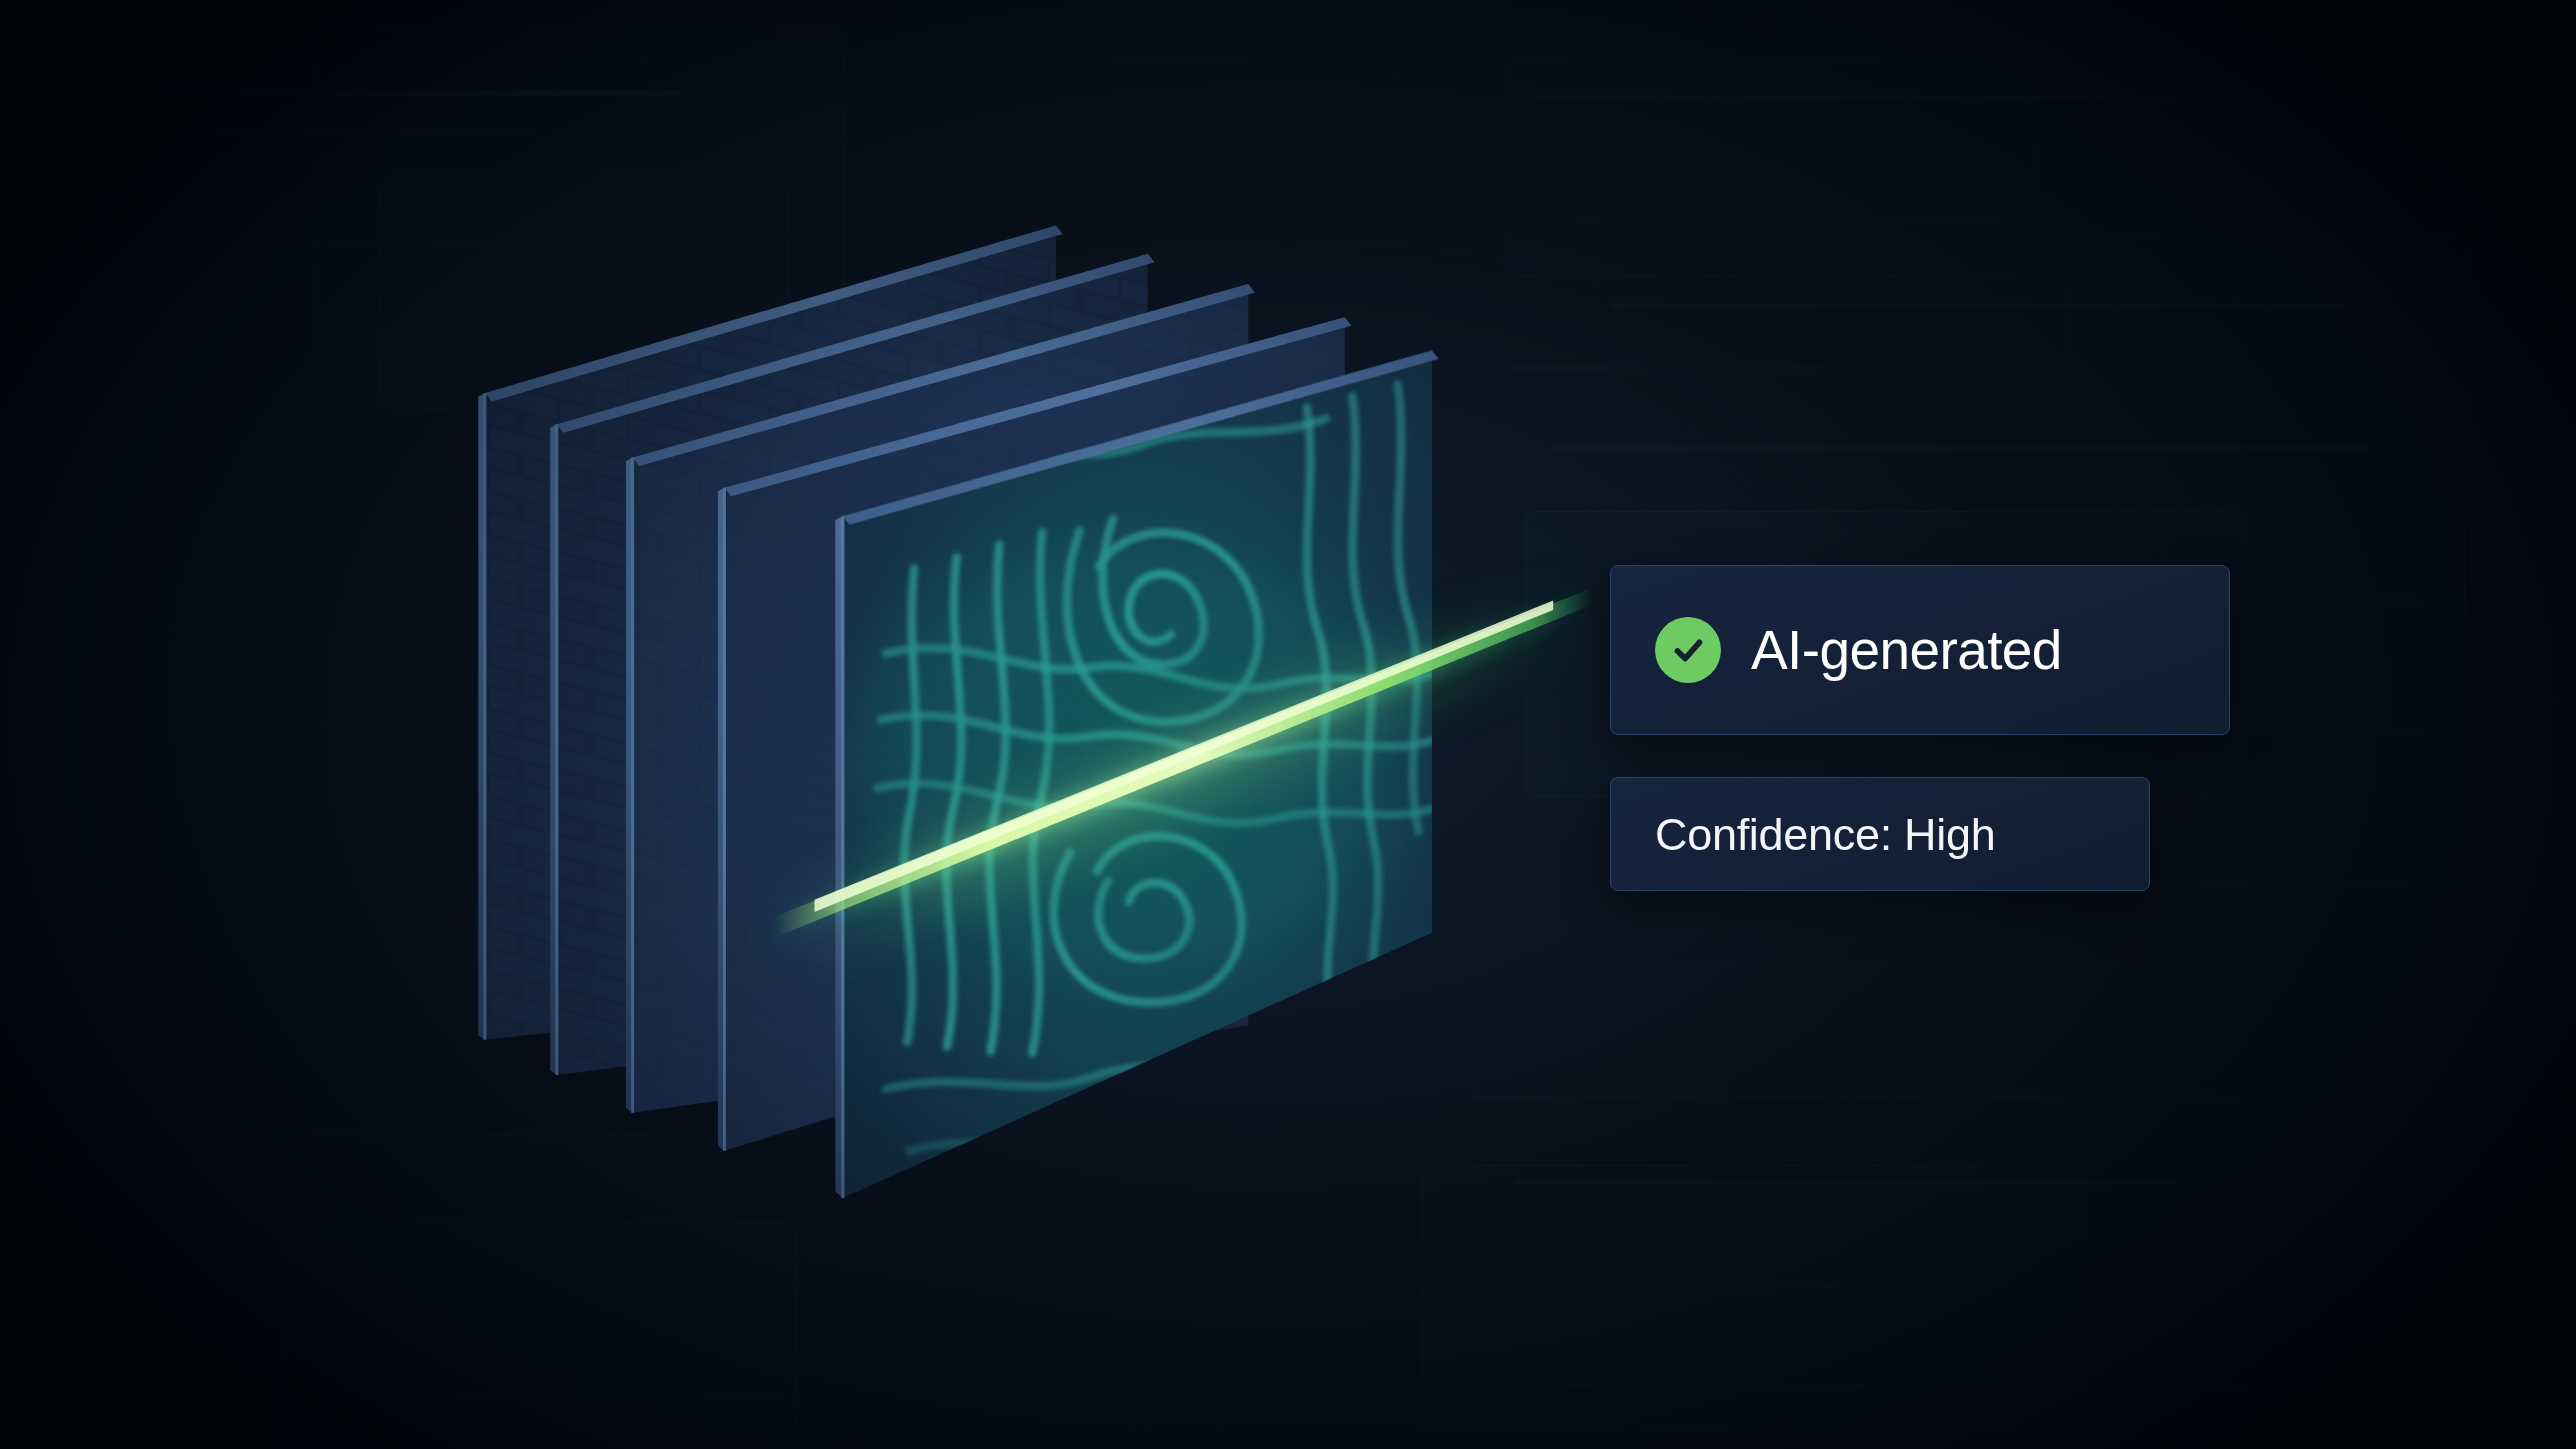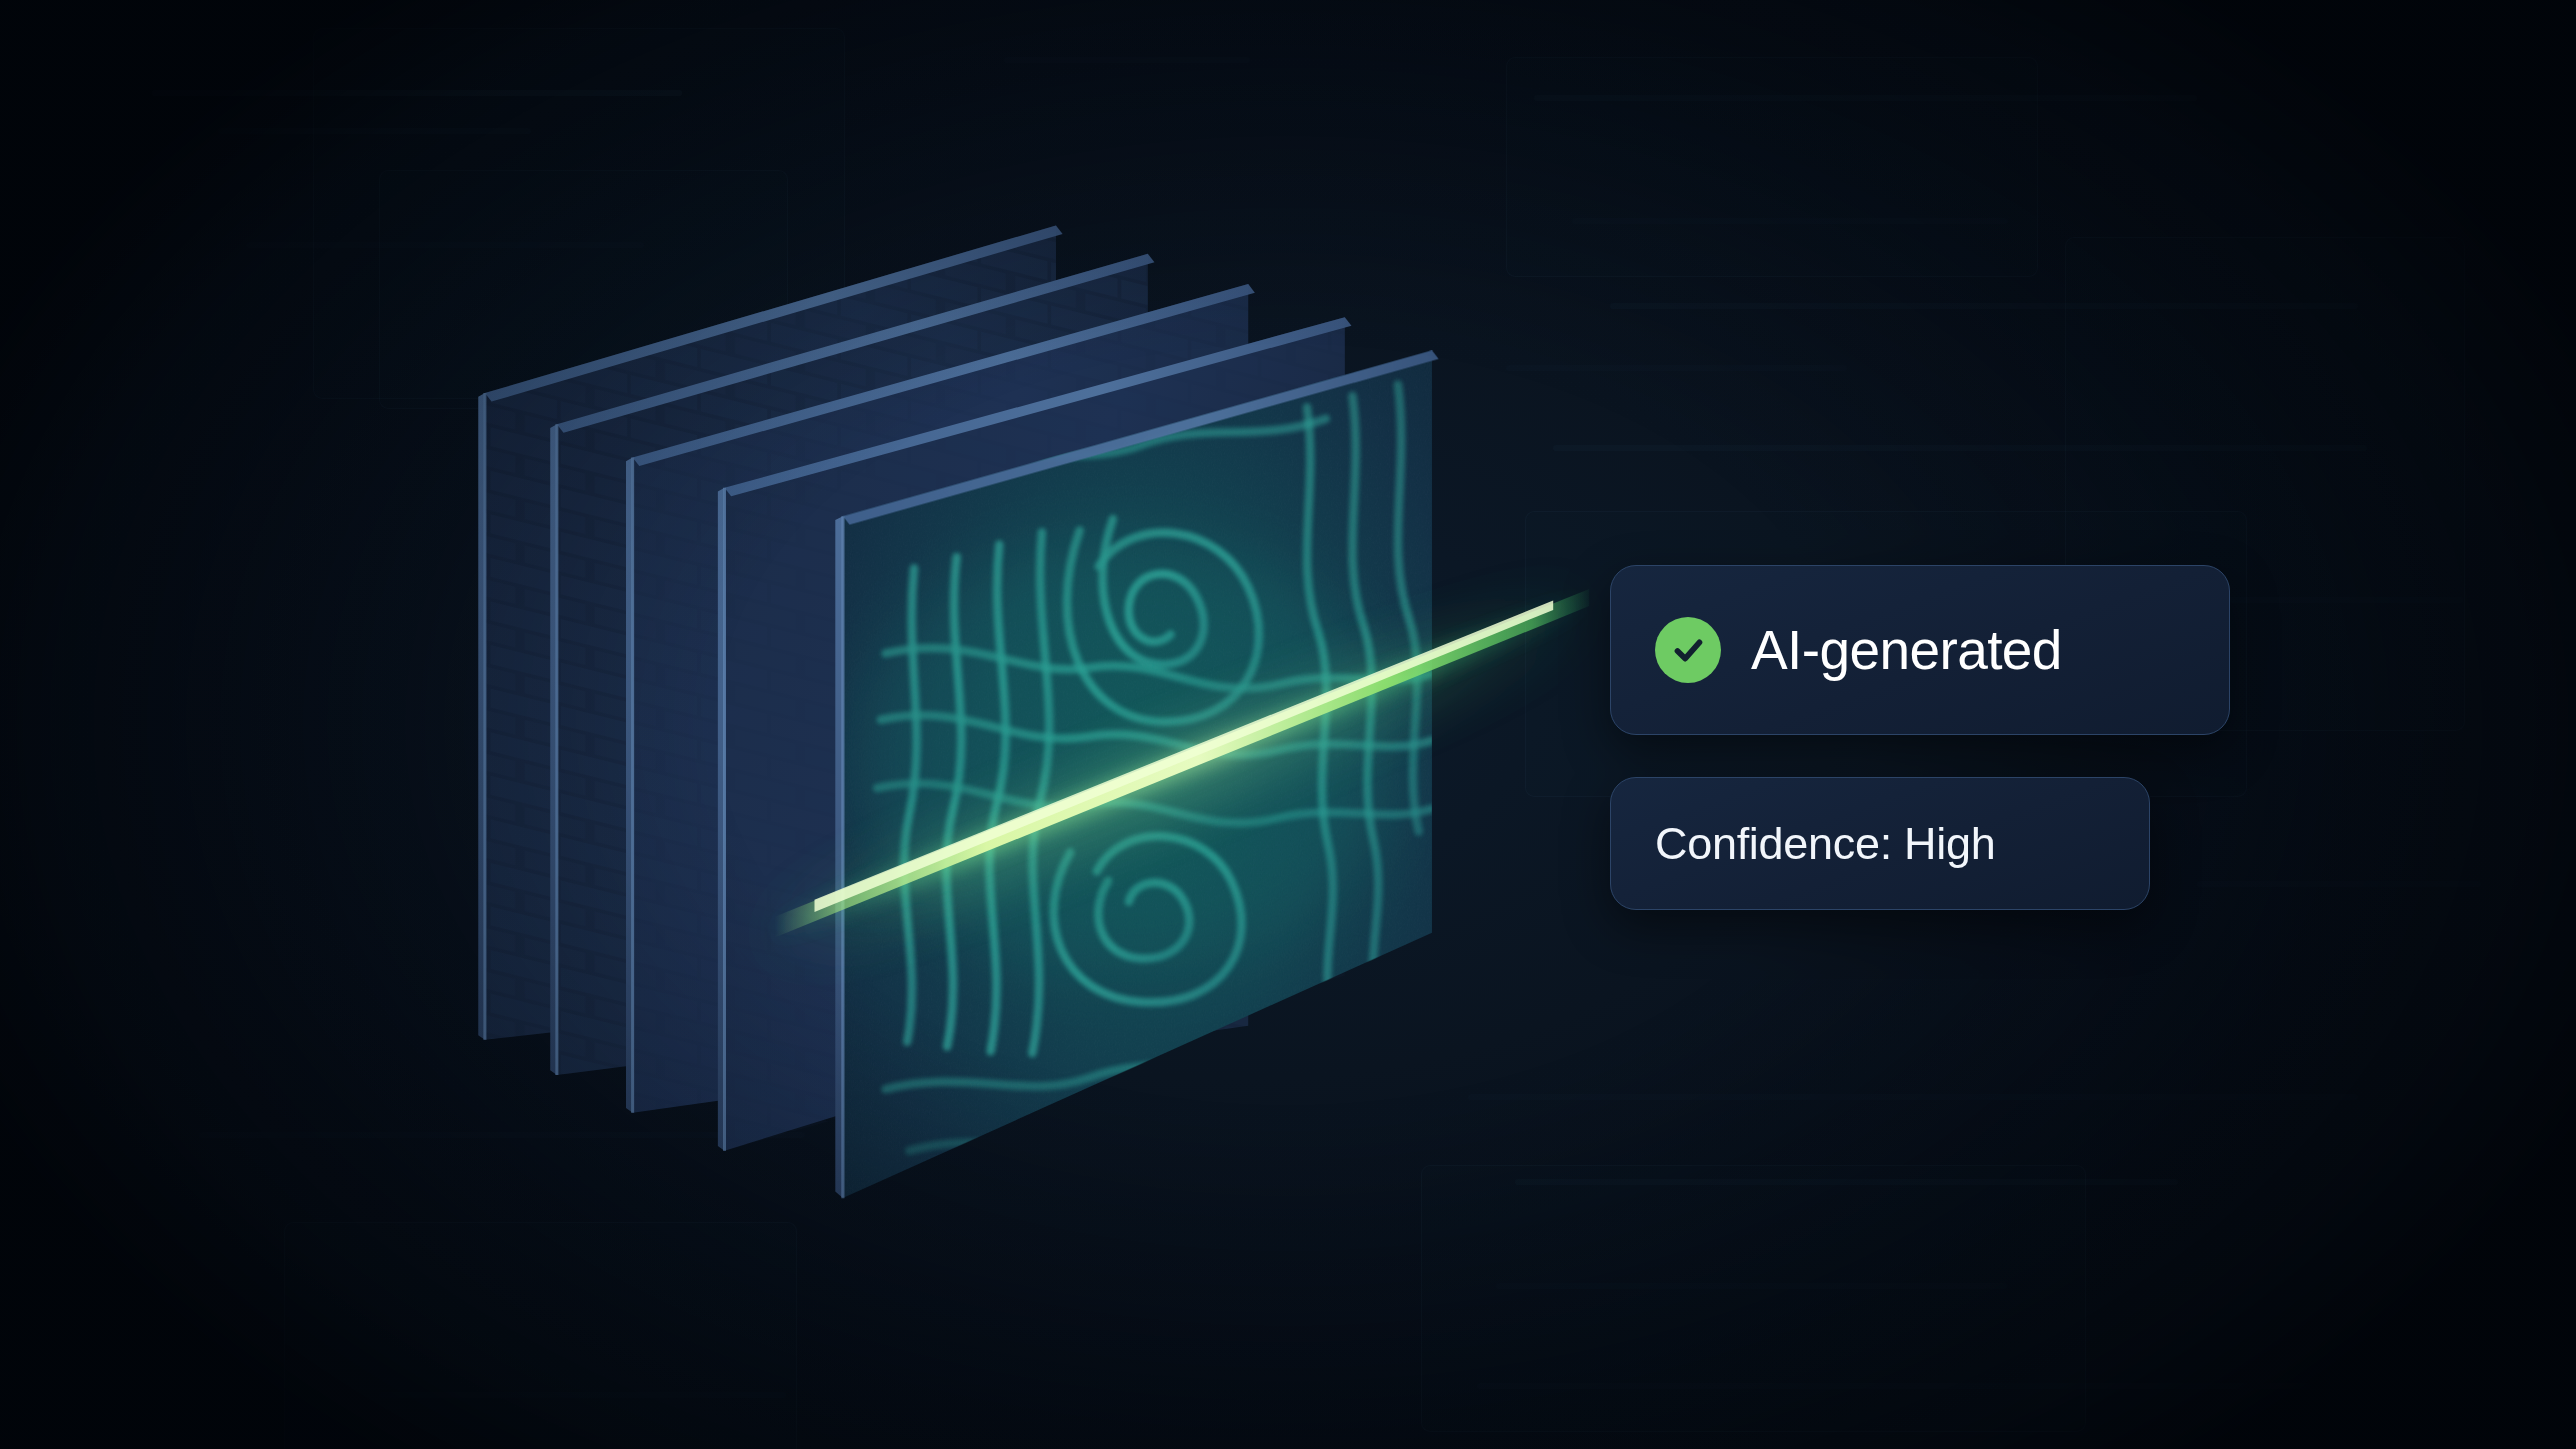--- a/index.html
+++ b/index.html
@@ -63,34 +63,34 @@
     top: 565px;
     width: 625px;
     display: flex;
     flex-direction: column;
     gap: 42px;
   }
   .badge {
     box-sizing: border-box;
     background: linear-gradient(160deg, #16263f 0%, #132036 55%, #101c30 100%);
     border: 1.9px solid #2c4467;
-    border-radius: 26px;
+    border-radius: 8px;
     display: flex;
     align-items: center;
     box-shadow: 0 17px 47px rgba(0,0,0,0.45);
   }
   .badge-primary {
     width: 620px;
     height: 170px;
     padding: 0 44px;
     gap: 30px;
   }
   .badge-secondary {
     width: 540px;
-    height: 133px;
+    height: 114px;
     padding: 0 44px;
   }
   .check-icon {
     flex: 0 0 auto;
     width: 66px;
     height: 66px;
     border-radius: 50%;
     background: #6ecb63;
     display: flex;
     align-items: center;

